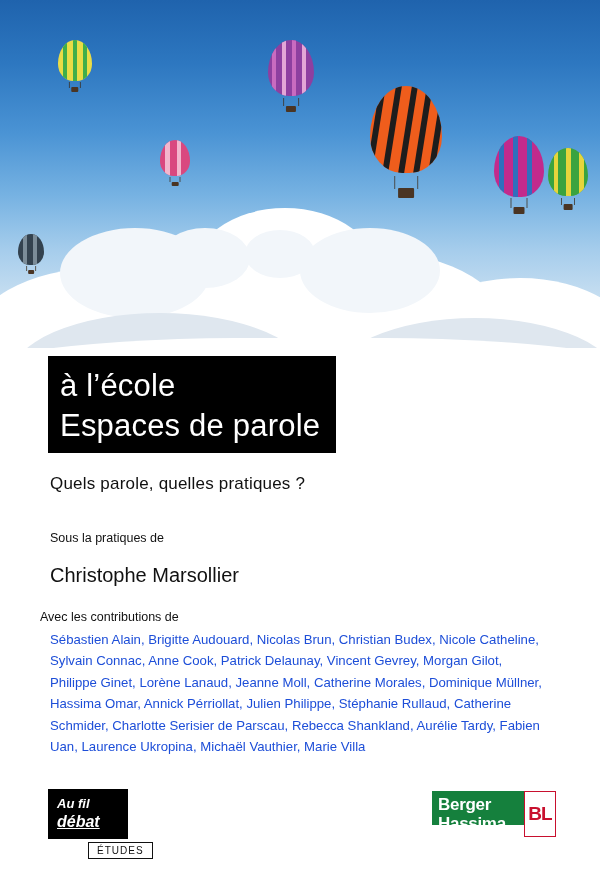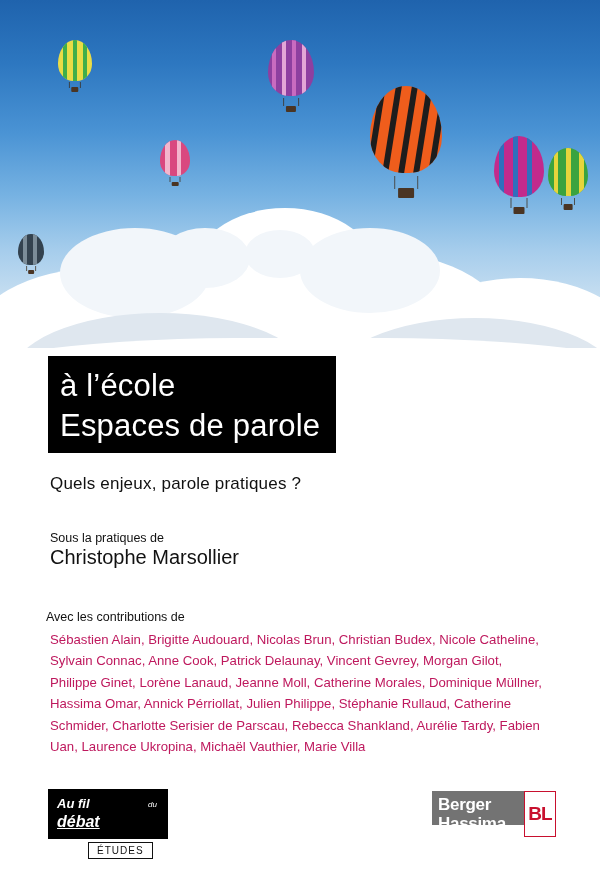--- a/index.html
+++ b/index.html
@@ -131,49 +131,49 @@
   .direction-label {
     position: absolute;
     left: 50px;
     top: 531px;
     font-size: 12.5px;
     color: #111111;
   }
   .director {
     position: absolute;
     left: 50px;
-    top: 546px;
+    top: 564px;
     font-size: 20px;
     color: #111111;
   }
 
   .contrib-label {
     position: absolute;
-    left: 46px;
+    left: 40px;
     top: 610px;
     font-size: 12.5px;
     color: #111111;
     font-weight: 400;
   }
   .contrib-body {
     position: absolute;
     left: 50px;
     top: 629px;
     width: 500px;
     font-size: 13.2px;
     line-height: 1.62;
-    color: #be185d;
+    color: #1d4ed8;
   }
 
   
   .collection-logo {
     position: absolute;
     left: 48px;
     top: 789px;
-    width: 120px;
+    width: 80px;
     height: 50px;
     background: #000000;
     color: #ffffff;
   }
   .collection-logo .cl-line1 {
     position: absolute;
     left: 9px;
     top: 7px;
     font-size: 13px;
     font-style: italic;
@@ -213,21 +213,21 @@
     top: 791px;
     width: 124px;
     height: 46px;
   }
   .publisher .bl-red {
     position: absolute;
     left: 0;
     top: 0;
     width: 92px;
     height: 34px;
-    background: #737373;
+    background: #15803d;
   }
   .publisher .bl-red .p1 {
     position: absolute;
     left: 6px;
     top: 4px;
     color: #ffffff;
     font-size: 17px;
     font-weight: 700;
     letter-spacing: -0.3px;
   }
@@ -363,21 +363,21 @@
       <div class="cloud soft" style="left:160px; bottom:70px; width:90px; height:60px;"></div>
       <div class="cloud soft" style="left:245px; bottom:80px; width:70px; height:48px;"></div>
     </div>
   </div>
 
   <div class="title-block">
     <div class="title-line second">à l’école</div>
     <div class="title-line">Espaces de parole</div>
   </div>
 
-  <div class="subtitle">Quels enjeux, parole pratiques ?</div>
+  <div class="subtitle">Quels parole, quelles pratiques ?</div>
 
   <div class="direction-label">Sous la pratiques de</div>
   <div class="director">Christophe Marsollier</div>
 
   <div class="contrib-label">Avec les contributions de</div>
   <div class="contrib-body">Sébastien Alain, Brigitte Audouard, Nicolas Brun, Christian Budex, Nicole Catheline, Sylvain Connac, Anne Cook, Patrick Delaunay, Vincent Gevrey, Morgan Gilot, Philippe Ginet, Lorène Lanaud, Jeanne Moll, Catherine Morales, Dominique Müllner, Hassima Omar, Annick Pérriollat, Julien Philippe, Stéphanie Rullaud, Catherine Schmider, Charlotte Serisier de Parscau, Rebecca Shankland, Aurélie Tardy, Fabien Uan, Laurence Ukropina, Michaël Vauthier, Marie Villa</div>
 
   <div class="collection-logo">
     <span class="cl-line1">Au fil</span>
     <span class="cl-small">du</span>

